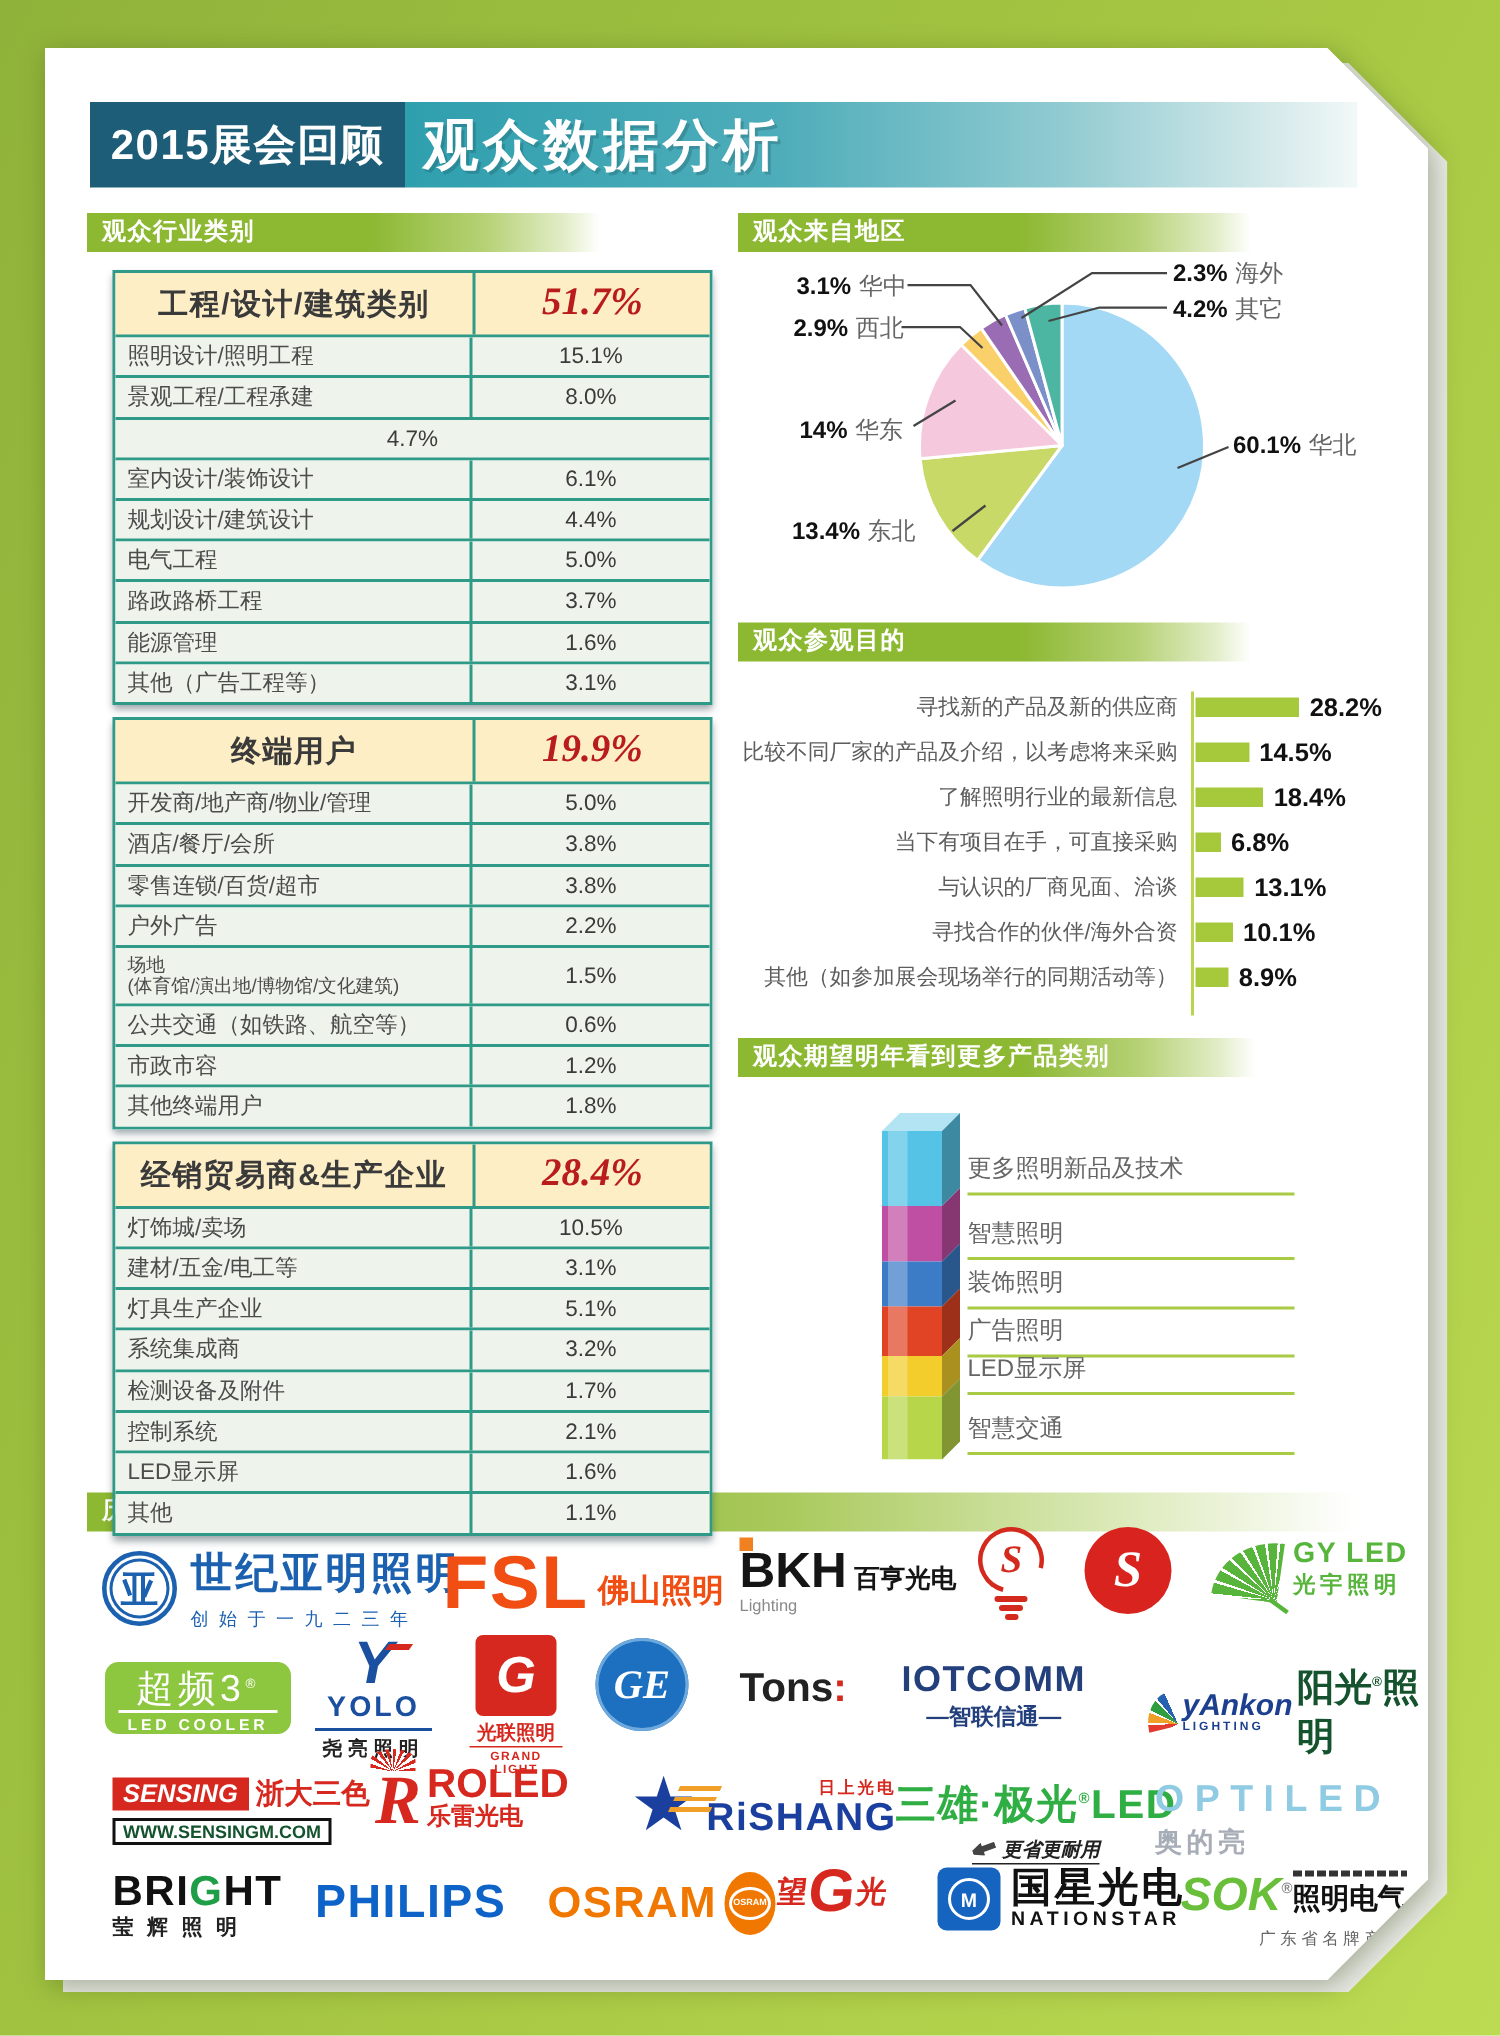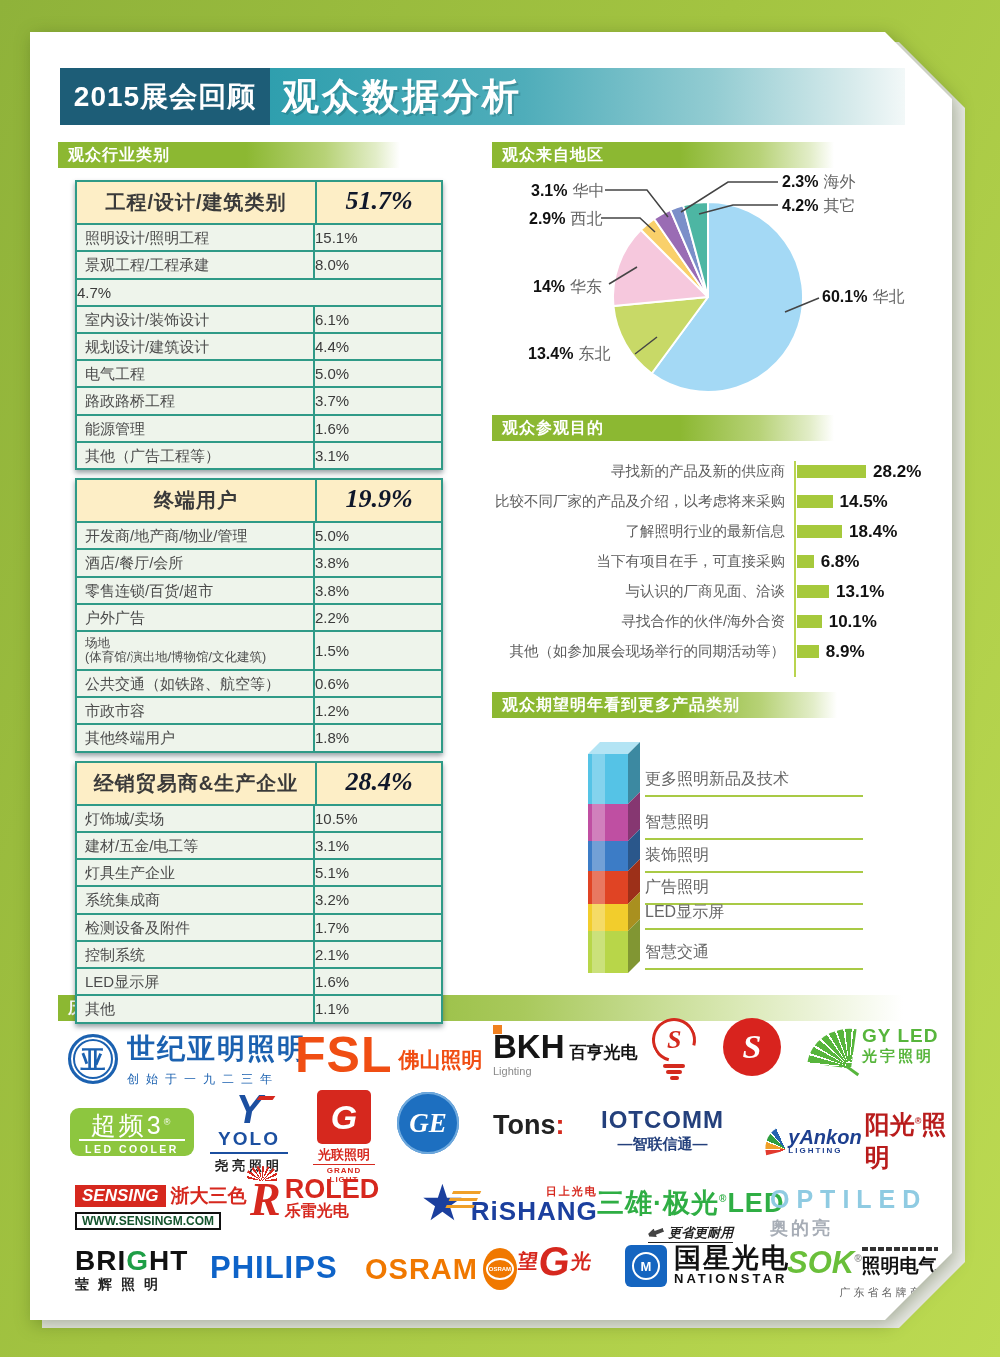--- a/index.html
+++ b/index.html
@@ -19,33 +19,33 @@
        display:flex;align-items:center}
   .banner-right span{color:#fff;font-size:37px;font-weight:900;letter-spacing:3px;padding-left:12px;
        text-shadow:2px 2px 0 rgba(20,70,80,.25)}
   
   .sec-bar{position:absolute;height:26px;line-height:26px;color:#fff;font-size:16px;font-weight:bold;
        padding-left:10px;letter-spacing:1px;box-sizing:border-box;
        background:linear-gradient(90deg,#8cb832 0%,#8cb832 55%,#b7d277 78%,#e2edc8 93%,rgba(255,255,255,0) 100%)}
   .sec-w342{width:342px}
   .sec-logos-bar{width:845px;background:linear-gradient(90deg,#8cb832 0%,#8cb832 30%,#a9c95c 55%,#d9e8b4 80%,rgba(255,255,255,0) 100%)}
   
-  #industry-tables{position:absolute;left:45px;top:148px;width:368px}
+  #industry-tables{position:absolute;left:45px;top:148px;width:400px}
   .ind-table{border:2px solid #2f9a87;margin-bottom:8px;box-shadow:0 3px 5px rgba(30,50,60,.45)}
   .ind-head{display:flex;background:#fdeec6;border-bottom:2px solid #2f9a87}
   .ind-cat{width:238px;border-right:2px solid #2f9a87;text-align:center;font-size:20px;font-weight:900;
        color:#3a3a3a;padding:7px 0;letter-spacing:1px}
   .ind-total{flex:1;text-align:center;font-family:"Liberation Serif","DejaVu Serif",serif;font-style:italic;
-       font-weight:bold;font-size:26px;color:#0f172a;padding:4px 0}
+       font-weight:bold;font-size:26px;color:#b91c1c;padding:4px 0}
   .ind-row{display:flex;background:#eef4eb;border-bottom:2px solid #2f9a87}
   .ind-row:last-child{border-bottom:none}
   .ind-row .lbl{width:238px;border-right:2px solid #2f9a87;font-size:15px;color:#4c4c4c;
        padding:4px 0 4px 8px;box-sizing:border-box;white-space:pre-line;line-height:1.15}
   .ind-row .lbl.small{font-size:12.5px}
-  .ind-row .val{flex:1;text-align:left;font-size:15px;color:#3b3b3b;padding:4px 0;align-self:center}
+  .ind-row .val{flex:1;text-align:center;font-size:15px;color:#3b3b3b;padding:4px 0;align-self:center}
   
   .pie-wrap{position:absolute;left:455px;top:140px;width:460px;height:245px}
   .pie-wrap svg{position:absolute;left:0;top:0}
   .co{position:absolute;font-size:16px;white-space:nowrap}
   .co b{color:#111;margin-right:5px}
   .co span{color:#666}
   
   .purpose-wrap{position:absolute;left:455px;top:421px;width:460px;height:232px;padding-top:12px;box-sizing:border-box}
   .purpose-wrap::before{content:"";position:absolute;left:309px;top:8px;bottom:8px;width:2px;background:#b9d44f}
   .pr-row{display:flex;align-items:center;height:13px;margin-bottom:17px}
@@ -122,21 +122,21 @@
   
   .iotcomm{left:560px;top:1074px;width:145px;text-align:center;color:#24407c}
   .iot-main{font-size:24px;font-weight:900;letter-spacing:1px}
   .iot-sub{font-size:15px;font-weight:bold;margin-top:1px}
   
   .yankon{left:733px;top:1076px;display:flex;align-items:center}
   .yk-fan{width:26px;height:24px;border-radius:100% 0 0 0;transform:rotate(-14deg);margin-right:4px;
        background:conic-gradient(from 255deg at 95% 95%,#e23a2e 0 26deg,#fff 26deg 31deg,#f0a028 31deg 50deg,#fff 50deg 55deg,#2f9e3f 55deg 74deg,#fff 74deg 79deg,#2563b0 79deg 95deg,rgba(255,255,255,0) 95deg)}
   .yk-en{font-size:20px;font-weight:900;font-style:italic;color:#1d3f8f;line-height:18px}
   .yk-lighting{font-size:8px;letter-spacing:2px;color:#1d3f8f;font-weight:bold}
-  .yk-zh{font-size:25px;font-weight:900;color:#b91c1c;margin-left:3px}
+  .yk-zh{font-size:25px;font-weight:900;color:#14532d;margin-left:3px}
   .yk-zh sup{font-size:9px}
   
   .sensing{left:45px;top:1151px}
   .sen-row{display:flex;align-items:center;gap:5px}
   .sen-box{background:#d6281e;color:#fff;font-weight:900;font-size:17px;font-style:italic;padding:1px 7px}
   .sen-zh{color:#d6281e;font-size:19px;font-weight:900}
   .sen-url{border:2px solid #111;font-size:12px;font-weight:bold;padding:0 5px;margin-top:3px;color:#14532d;
        text-align:left;display:inline-block}
   
   .roled{left:220px;top:1145px;display:flex;align-items:center;color:#d6281e}

